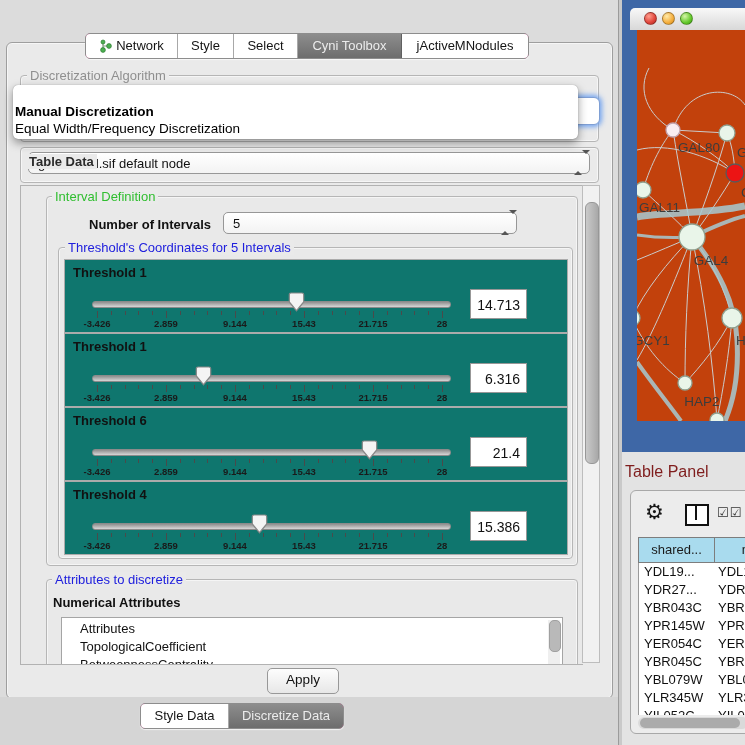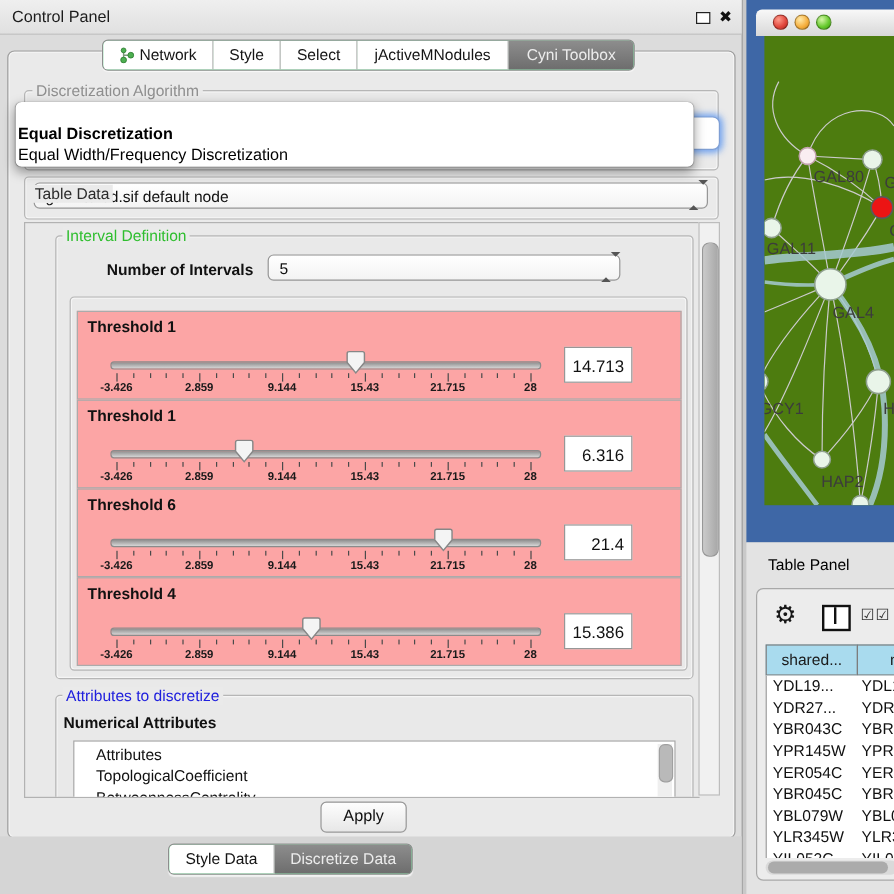--- a/index.html
+++ b/index.html
@@ -7,21 +7,21 @@
        font-family:"Liberation Sans","DejaVu Sans",sans-serif;background:#c9c9c9;
        -webkit-font-smoothing:antialiased;}
   .abs{position:absolute;}
   
   #left-window{left:0;top:0;width:618px;height:745px;background:#dcdcdc;border-right:1px solid #9b9b9b;}
   #titlebar{left:0;top:0;width:618px;height:28px;background:linear-gradient(#efefef,#e0e0e0);border-bottom:1px solid #c2c2c2;}
   #title-text{left:10px;top:6px;font-size:13.5px;color:#1c1c1c;}
   #float-icon{right:26px;top:10px;width:10px;height:8px;border:1.5px solid #222;background:#fff;}
   #close-icon{right:8px;top:6px;font-size:13px;font-weight:bold;color:#111;}
   
-  .segbar{height:24px;border:1px solid #8d8d8d;border-radius:5px;overflow:hidden;background:#86efac;
+  .segbar{height:24px;border:1px solid #8d8d8d;border-radius:5px;overflow:hidden;background:#ec4899;
           box-shadow:0 1px 1px rgba(255,255,255,.7);white-space:nowrap;display:flex;}
   .seg{height:24px;line-height:24px;text-align:center;font-size:13px;color:#141414;background:#fff;
        border-right:1px solid #a8a8a8;box-sizing:border-box;display:flex;align-items:center;justify-content:center;gap:4px;}
   .seg:last-child{border-right:none;}
   .seg.sel{background:linear-gradient(#8d8d8d,#6d6d6d);color:#ececec;border-right-color:#606060;}
   #main-panel{left:6px;top:42px;width:605px;height:655px;background:#eaeaea;border:1px solid #9e9e9e;border-radius:6px;}
   #top-tabs{left:85px;top:33px;z-index:10;}
   
   .groupbox{border:1px solid #b6b6b6;border-radius:4px;box-shadow:inset 0 0 0 1px rgba(255,255,255,.55);}
   .grouplabel{font-size:13px;background:#eaeaea;padding:0 3px;z-index:2;}
@@ -38,21 +38,21 @@
   #algo-placeholder{left:0;top:4px;width:100%;text-align:center;color:#bcbcbc;font-size:13.5px;}
   .algo-item{left:2px;font-size:13.5px;color:#000;white-space:nowrap;}
   #focused-combo{left:28px;top:97px;width:570px;height:26px;background:#fff;border:1px solid #7f9fd4;border-radius:6px;
                  box-shadow:0 0 5px 2px rgba(88,148,240,.8);}
   
   #scrollpane{left:20px;top:185px;width:562px;height:478px;overflow:hidden;background:#e9e9e9;border:1px solid #b2b2b2;border-right:none;}
   #vscroll{left:582px;top:185px;width:18px;height:478px;background:#f1f1f1;border:1px solid #bdbdbd;box-sizing:border-box;}
   #vscroll .thumb{position:absolute;left:2px;top:16px;width:12px;height:260px;border-radius:6px;
                   background:linear-gradient(90deg,#cacaca,#a8a8a8);border:1px solid #979797;}
   
-  .thr-panel{position:absolute;left:43px;width:502px;height:72px;background:#fca5a5;border:1px solid #ababab;}
+  .thr-panel{position:absolute;left:43px;width:502px;height:72px;background:#0f766e;border:1px solid #ababab;}
   .thr-title{position:absolute;left:8px;top:5px;font-size:13px;font-weight:bold;color:#111;}
   .track{position:absolute;left:27px;top:41px;width:357px;height:5px;border-radius:3px;
          background:linear-gradient(#8f8f8f,#d6d6d6);border:1px solid #8b8b8b;}
   .thumb-svg{position:absolute;top:32px;width:17px;height:20px;}
   .tick{position:absolute;top:51px;width:1px;background:#4a4a4a;}
   .ticklabel{position:absolute;top:58px;width:50px;margin-left:-25px;text-align:center;
              font-size:9.5px;font-weight:bold;color:#1a1a1a;}
   .valuebox{position:absolute;left:405px;top:29px;width:57px;height:30px;background:#fff;border:1px solid #979797;
             font-size:14px;color:#111;text-align:right;line-height:30px;padding-right:6px;box-sizing:border-box;}
   
@@ -65,102 +65,98 @@
              border:1px solid #989898;border-radius:5px;font-size:13.5px;color:#111;text-align:center;line-height:22px;}
   #bottom-strip{left:0;top:697px;width:618px;height:48px;background:#d5d5d5;}
   #bottom-tabs{left:140px;top:6px;}
   
   #net-window{left:622px;top:0;width:123px;height:452px;background:#3e67a6;}
   #net-titlebar{left:8px;top:8px;width:115px;height:22px;background:linear-gradient(#f8f8f8,#d8d8d8);border-radius:5px 0 0 0;}
   .light{position:absolute;top:4px;width:13px;height:13px;border-radius:50%;border:1px solid rgba(0,0,0,.3);box-sizing:border-box;}
   #light-red{left:14px;background:radial-gradient(circle at 35% 30%,#ff9d8d,#e0443a 60%,#a82a22);}
   #light-yellow{left:32px;background:radial-gradient(circle at 35% 30%,#ffeaa9,#f5ae3d 60%,#c98417);}
   #light-green{left:50px;background:radial-gradient(circle at 35% 30%,#d6f6a8,#64c92b 60%,#3e9a12);}
-  #net-canvas{left:15px;top:30px;width:108px;height:391px;background:#4d7c0f;overflow:hidden;}
+  #net-canvas{left:15px;top:30px;width:108px;height:391px;background:#c2410c;overflow:hidden;}
   
   #table-panel{left:622px;top:452px;width:123px;height:293px;background:#e3e3e3;}
-  #table-panel-title{left:18px;top:11px;font-size:13px;color:#000000;}
+  #table-panel-title{left:3px;top:11px;font-size:16px;color:#7f1d1d;}
   #tp-container{left:8px;top:38px;width:120px;height:242px;background:#ececec;border:1px solid #a8a8a8;border-radius:6px 0 0 6px;}
   #gear-icon{left:14px;top:9px;font-size:21px;color:#161616;}
   #col-icon{left:54px;top:13px;width:20px;height:18px;border:2px solid #111;background:#fff;}
   #col-icon span{position:absolute;left:8px;top:0;width:2px;height:14px;background:#111;}
   #check-icons{left:86px;top:14px;font-size:13px;color:#333;letter-spacing:1px;}
   .th-cell{position:absolute;top:46px;height:26px;background:#a9dbee;border:1px solid #7d7d7d;box-sizing:border-box;
            font-size:13px;color:#1a1a1a;text-align:center;line-height:24px;}
   #tp-body{position:absolute;left:7px;top:72px;width:108px;height:152px;background:#fff;border-left:1px solid #9a9a9a;overflow:hidden;box-sizing:border-box;}
   .tp-row{position:absolute;left:0;width:200px;height:18px;font-size:13px;color:#101010;}
   .tp-c1{position:absolute;left:5px;top:1px;white-space:nowrap;}
   .tp-c2{position:absolute;left:79px;top:1px;white-space:nowrap;}
   #tp-hscroll{left:7px;top:226px;width:110px;height:12px;background:#dadada;border-radius:6px;}
   #tp-hscroll .thumb{position:absolute;left:2px;top:1px;width:100px;height:10px;background:#ababab;border-radius:5px;}
   text{font-family:"Liberation Sans","DejaVu Sans",sans-serif;}
 </style>
 </head>
 <body>
 
 <div id="left-window" class="abs">
-  <div id="titlebar" class="abs">
-    <span id="title-text" class="abs">Control Panel</span>
-    <span id="float-icon" class="abs"></span>
-    <span id="close-icon" class="abs">✖</span>
-  </div>
 
   <div id="main-panel" class="abs groupbox"></div>
   <div id="top-tabs" class="abs segbar">
       <span class="seg" style="width: 92px;">
         <svg width="13" height="14">
           <path d="M4,3 L4,11 M4,7 L10,7" stroke="#7a9a7a" stroke-width="1.2" fill="none"></path>
           <circle cx="4" cy="3" r="2" fill="#4caf50" stroke="#2e7d32" stroke-width="0.7"></circle>
           <circle cx="4" cy="11" r="2.4" fill="#4caf50" stroke="#2e7d32" stroke-width="0.7"></circle>
           <circle cx="10" cy="7" r="2.4" fill="#4caf50" stroke="#2e7d32" stroke-width="0.7"></circle>
         </svg>
         <span>Network</span>
       </span>
       <span class="seg" style="width: 56px;">
         <span>Style</span>
       </span>
       <span class="seg" style="width: 64px;">
         <span>Select</span>
       </span>
+      <span class="seg sel" style="width: 104px;">
+        <span>Cyni Toolbox</span>
+      </span>
       <span class="seg" style="width: 126px;">
         <span>jActiveMNodules</span>
-      </span>
-      <span class="seg sel" style="width: 104px;">
-        <span>Cyni Toolbox</span>
       </span>
     </div>
 
   <div class="abs groupbox" style="left:20px;top:75px;width:577px;height:65px;"></div>
   <span class="abs grouplabel" style="left:27px;top:68px;color:#8f8f8f;">Discretization Algorithm</span>
   <div id="focused-combo" class="abs"></div>
 
   <div id="algo-popup" class="abs">
-    <div class="algo-item abs" style="top:19px;font-weight:bold;">Equal Discretization</div>
+    <div class="algo-item abs" style="top:19px;font-weight:bold;">Manual Discretization</div>
     <div class="algo-item abs" style="top:36px;">Equal Width/Frequency Discretization</div>
   </div>
 
   <div class="abs groupbox" style="left:20px;top:147px;width:577px;height:34px;"></div>
-  <span class="abs grouplabel" style="left:26px;top:154px;color:#2b2b2b;">Table Data</span>
+  <span class="abs grouplabel" style="left:26px;top:154px;color:#2b2b2b;font-weight:bold;">Table Data</span>
   <div class="abs combo" style="left:28px;top:152px;width:562px;height:22px;">
     <span class="val">galFiltered.sif default node</span>
     <span class="stepper"><span class="arr up"></span><span class="arr dn"></span></span>
   </div>
 
   <div id="scrollpane" class="abs">
 
     <div class="abs groupbox" style="left:25px;top:10px;width:530px;height:368px;"></div>
     <span class="abs grouplabel" style="left:31px;top:3px;color:#2fbe2f;">Interval Definition</span>
 
     <span class="abs" style="left:68px;top:31px;font-size:13px;font-weight:bold;color:#111;">Number of Intervals</span>
     <div class="abs combo" style="left:202px;top:26px;width:294px;height:22px;">
       <span class="val">5</span>
       <span class="stepper"><span class="arr up"></span><span class="arr dn"></span></span>
     </div>
 
     <div class="abs groupbox" style="left:37px;top:61px;width:513px;height:310px;"></div>
+    <span class="abs grouplabel" style="left:44px;top:54px;color:#2020dd;">Threshold's Coordinates for 5 Intervals</span>
     <div id="thr-container">
         <div class="thr-panel" style="top: 73px;">
     <span class="thr-title">Threshold 1</span>
     <div class="track"></div>
     <div class="valuebox">14.713</div>
   <span class="tick" style="left: 32px; height: 7px;"></span>
           <span class="ticklabel" style="left: 32px;">-3.426</span>
           <span class="tick" style="left: 45.8px; height: 4px;"></span>
           <span class="tick" style="left: 59.6px; height: 4px;"></span>
           <span class="tick" style="left: 73.4px; height: 4px;"></span>

